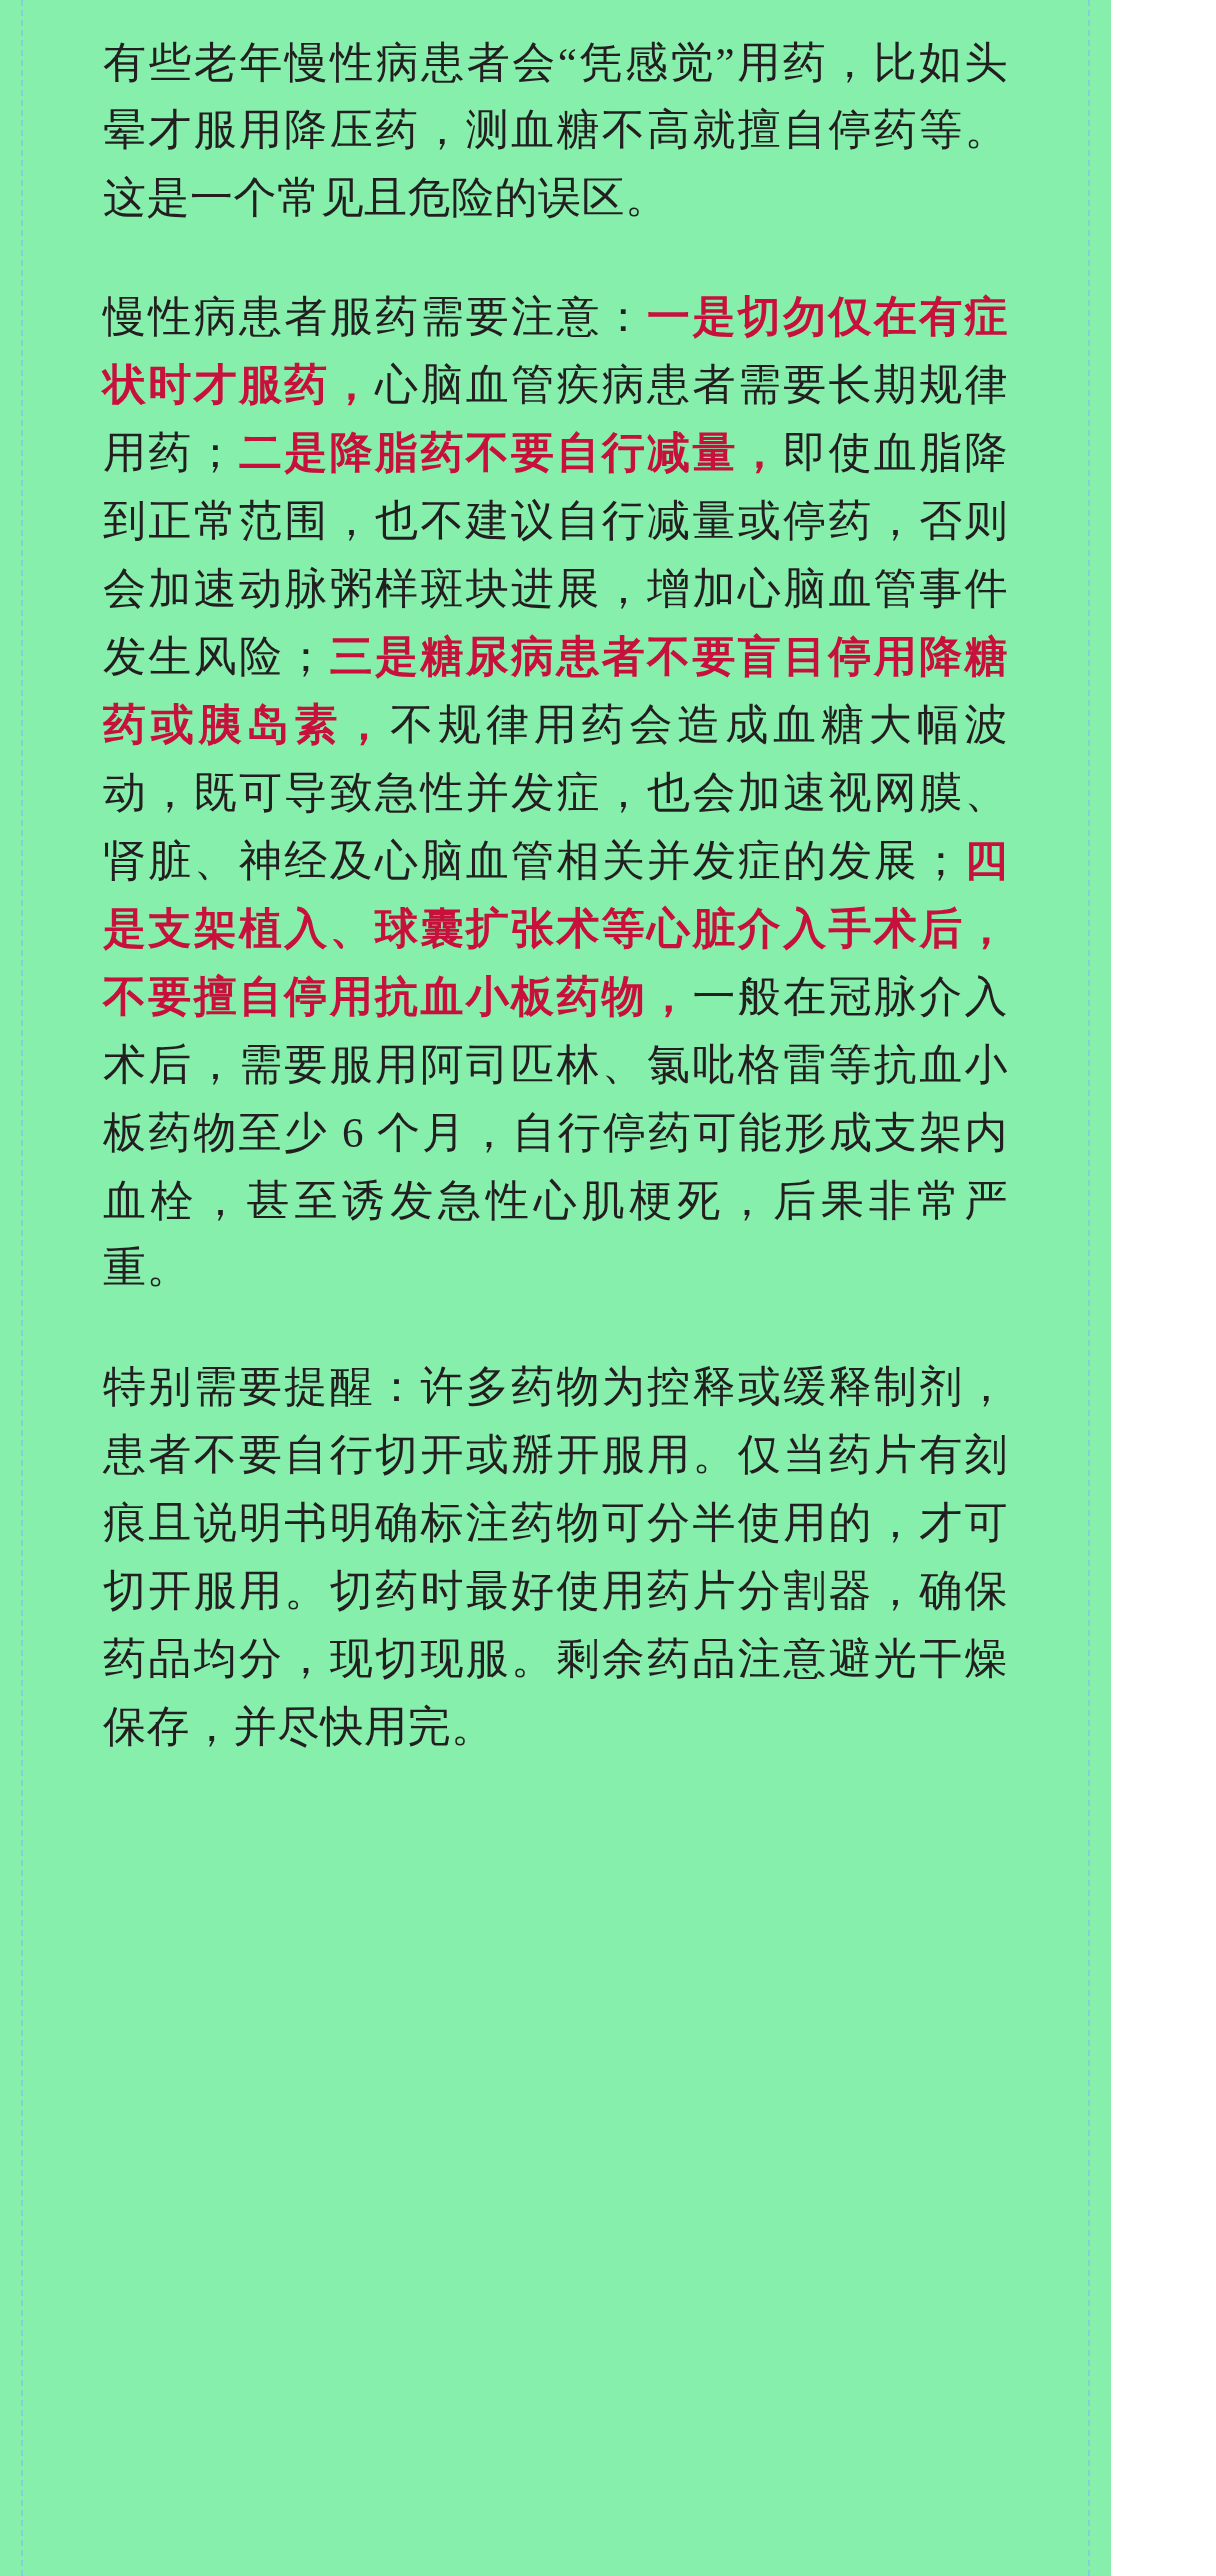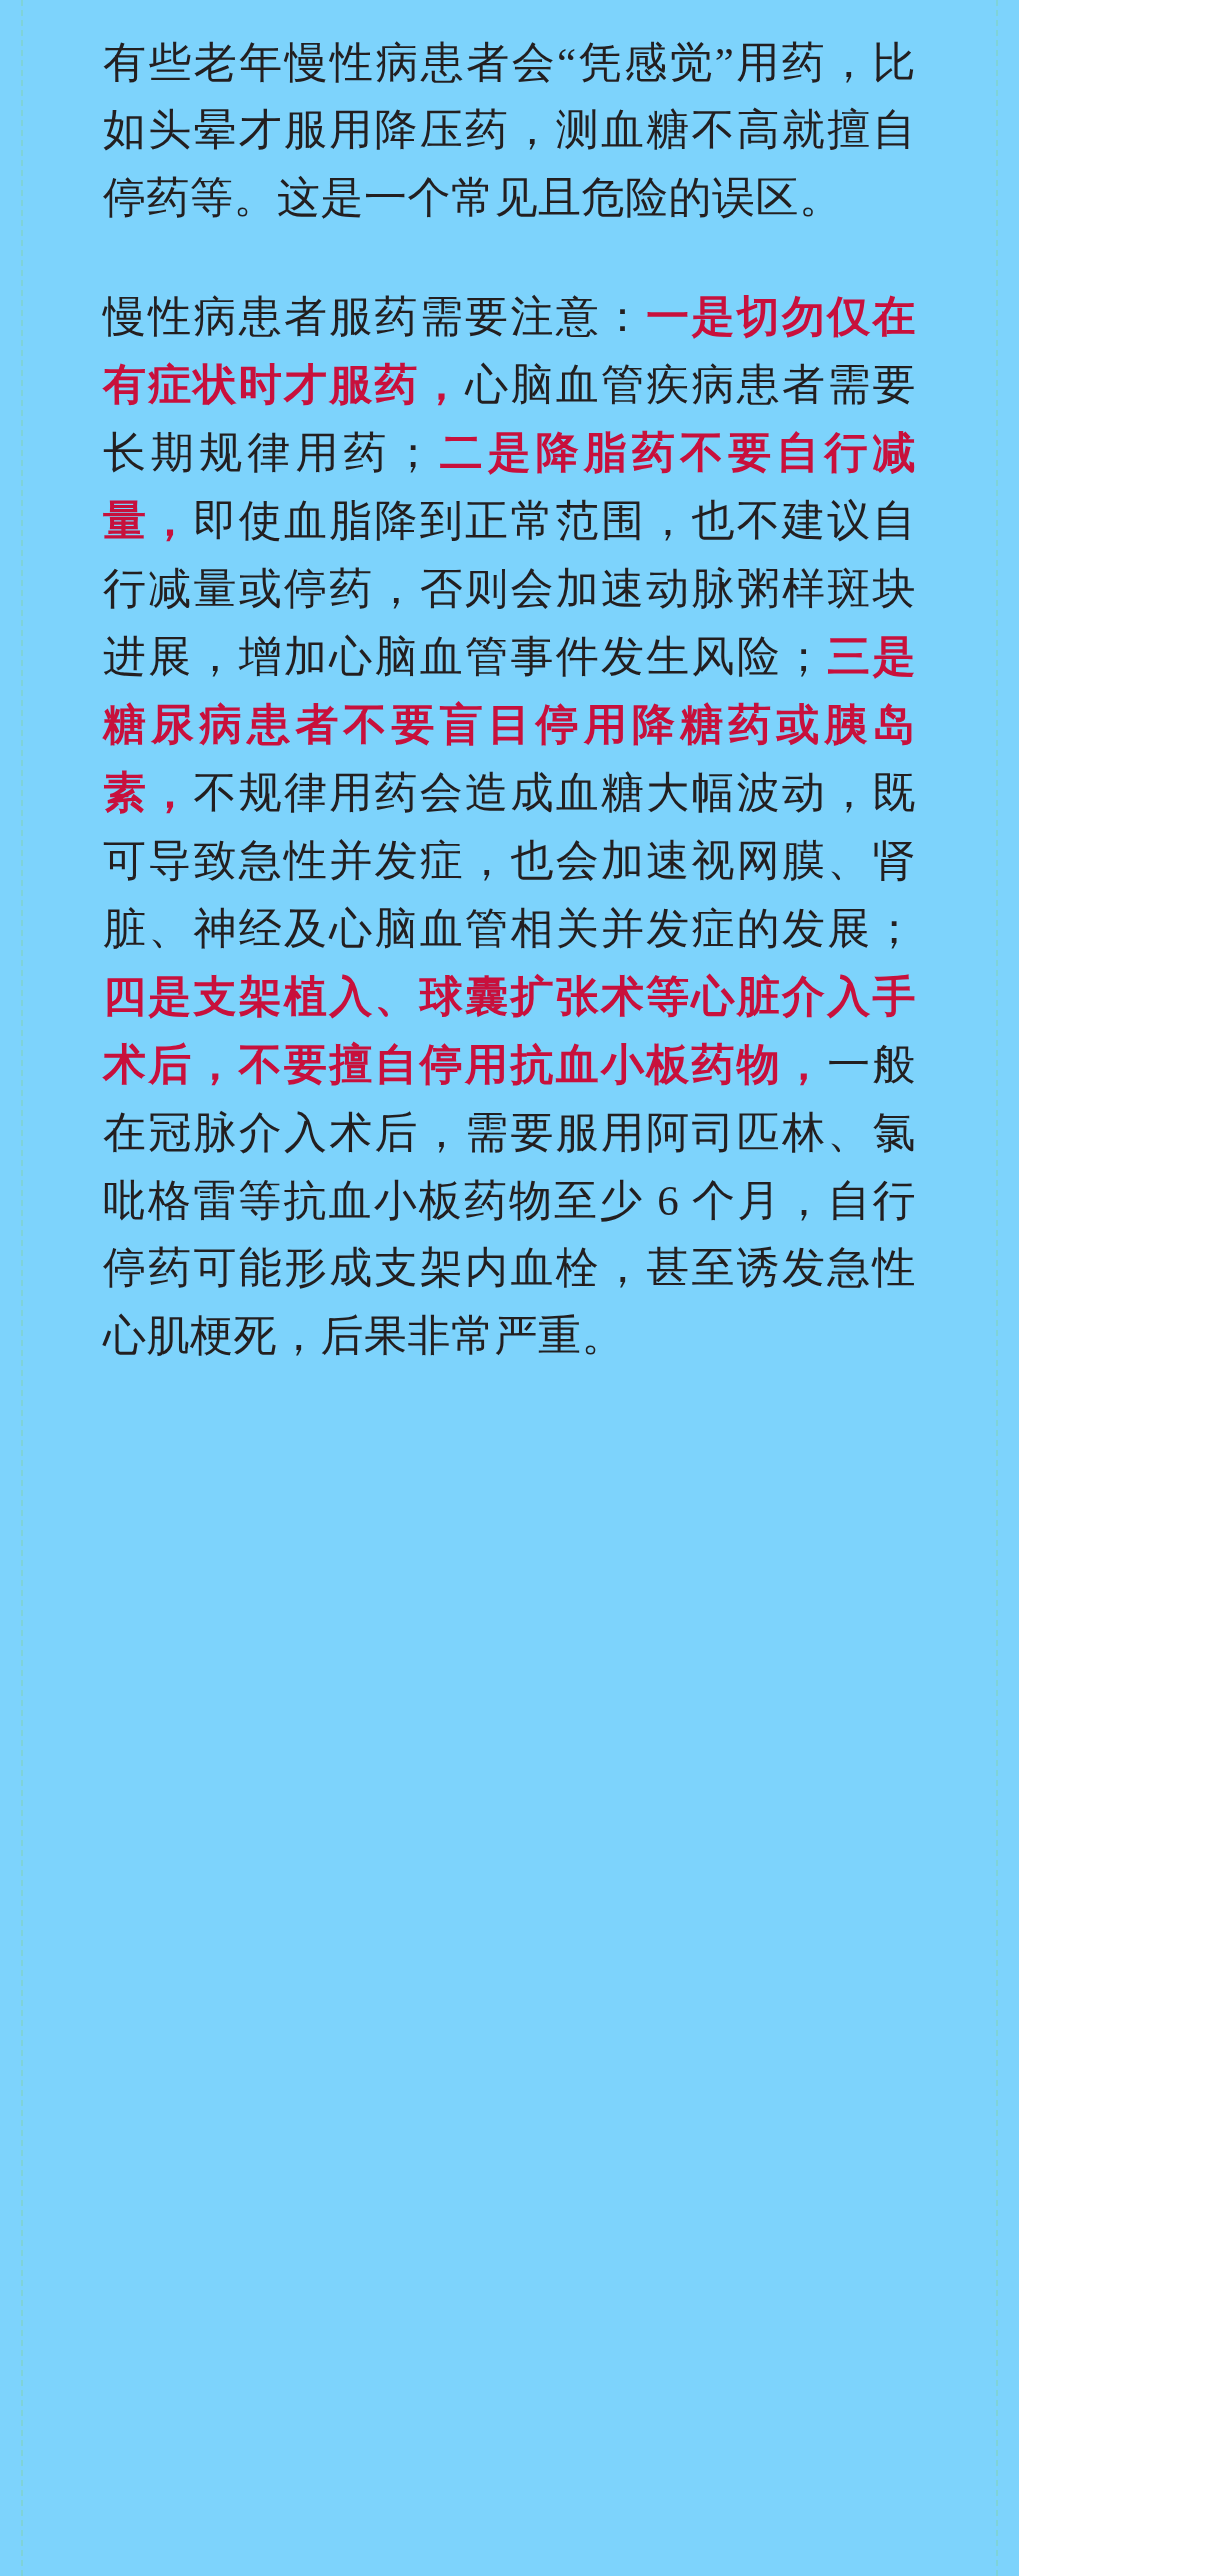--- a/index.html
+++ b/index.html
@@ -5,24 +5,24 @@
   html, body {
     margin: 0;
     padding: 0;
     background: #ffffff;
   }
   body {
     font-family: "Liberation Serif", "DejaVu Serif", serif;
   }
   .page {
     position: relative;
-    width: 1019px;
+    width: 1111px;
     min-height: 2576px;
     box-sizing: border-box;
-    background: #7dd3fc;
+    background: #86efac;
     overflow: hidden;
   }
   
   .edge-rule {
     position: absolute;
     top: 0;
     bottom: 0;
     width: 0;
     border-left: 2.9px dashed #7fd3d8;
   }
@@ -60,15 +60,16 @@
 <body>
 
 <div class="page">
   <div class="edge-rule left"></div>
   <div class="edge-rule right"></div>
 
   <div class="content" id="article-body">
 
   <p class="para"><span class="plain">有些老年慢性病患者会“凭感觉”用药，比如头晕才服用降压药，测血糖不高就擅自停药等。这是一个常见且危险的误区。</span></p>
       <p class="para"><span class="plain">慢性病患者服药需要注意：</span><span class="hl">一是切勿仅在有症状时才服药，</span><span class="plain">心脑血管疾病患者需要长期规律用药；</span><span class="hl">二是降脂药不要自行减量，</span><span class="plain">即使血脂降到正常范围，也不建议自行减量或停药，否则会加速动脉粥样斑块进展，增加心脑血管事件发生风险；</span><span class="hl">三是糖尿病患者不要盲目停用降糖药或胰岛素，</span><span class="plain">不规律用药会造成血糖大幅波动，既可导致急性并发症，也会加速视网膜、肾脏、神经及心脑血管相关并发症的发展；</span><span class="hl">四是支架植入、球囊扩张术等心脏介入手术后，不要擅自停用抗血小板药物，</span><span class="plain">一般在冠脉介入术后，需要服用阿司匹林、氯吡格雷等抗血小板药物至少 6 个月，自行停药可能形成支架内血栓，甚至诱发急性心肌梗死，后果非常严重。</span></p>
+      <p class="para"><span class="plain">特别需要提醒：许多药物为控释或缓释制剂，患者不要自行切开或掰开服用。仅当药片有刻痕且说明书明确标注药物可分半使用的，才可切开服用。切药时最好使用药片分割器，确保药品均分，现切现服。剩余药品注意避光干燥保存，并尽快用完。</span></p>
     </div>
 </div>
 
 
 </body></html>

